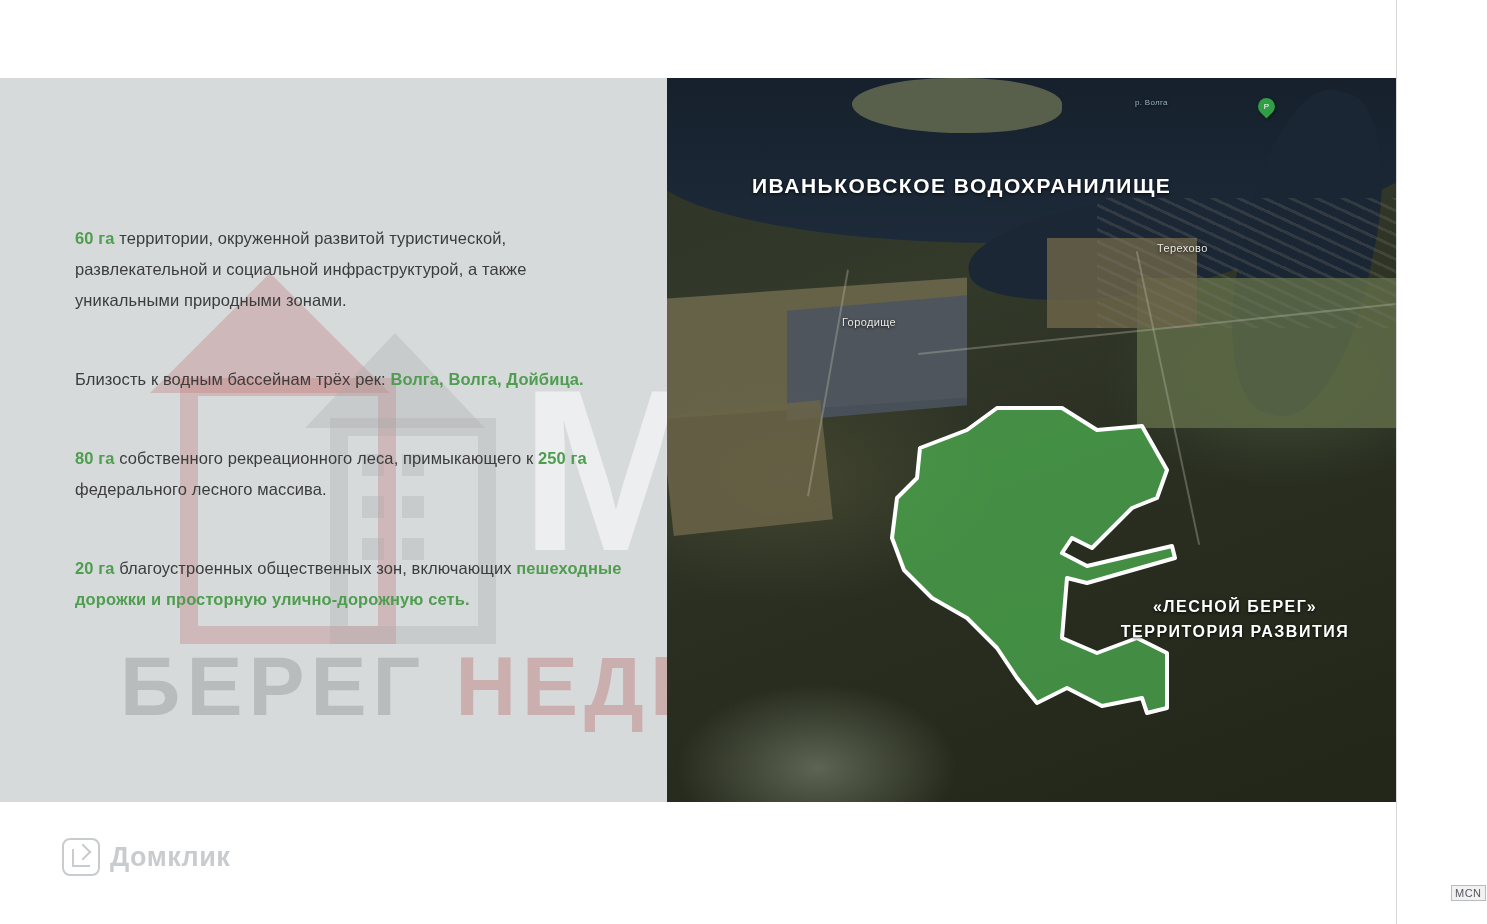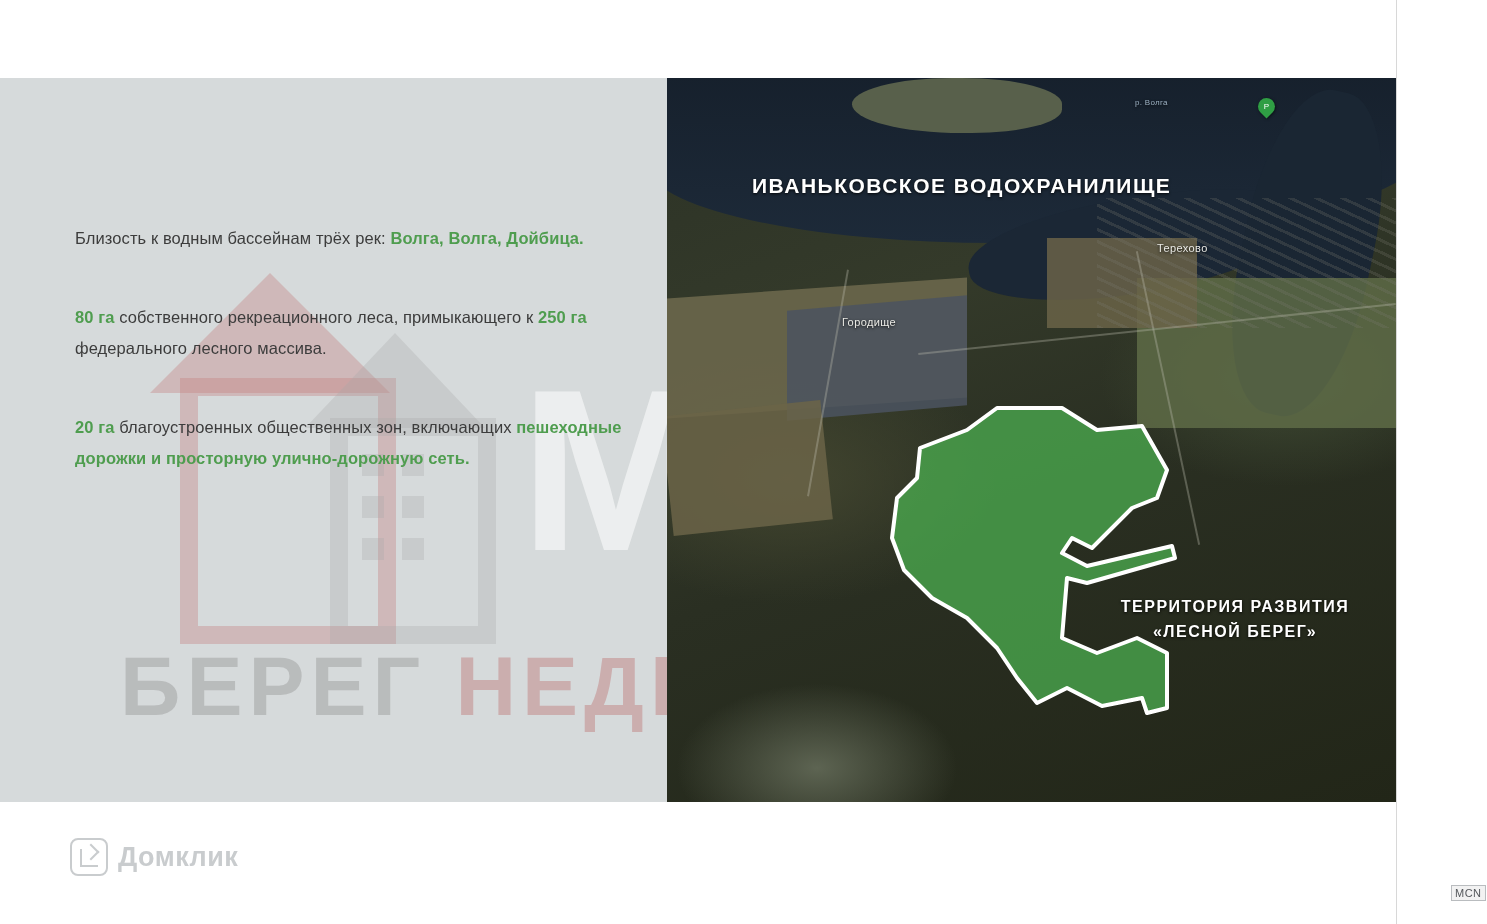--- a/index.html
+++ b/index.html
@@ -253,21 +253,21 @@
   .parcel {
     position: absolute;
     left: 0; top: 0;
     width: 729px; height: 724px;
     pointer-events: none;
   }
 
   
   .footer {
     position: absolute;
-    left: 8px; top: 802px;
+    left: 0; top: 802px;
     width: 1396px; height: 114px;
     background: #ffffff;
   }
   .logo {
     position: absolute;
     left: 62px; top: 36px;
     display: flex;
     align-items: center;
     gap: 10px;
   }
@@ -343,20 +343,23 @@
           <div class="wm-win" style="left:54px;top:102px;"></div>
         </div>
         <div class="wm-text">
           <span class="sub">БЕРЕГ</span>
           <span>НЕДВИЖИМОСТИ</span>
         </div>
       </div>
 
       <div class="text-col">
 
+        <div class="para">
+          <span class="g">60 га</span><span> территории, окруженной развитой туристической, развлекательной и социальной инфраструктурой, а также уникальными природными зонами.</span>
+        </div>
 
         <div class="para">
           <span>Близость к водным бассейнам трёх рек: </span><span class="g">Волга, Волга, Дойбица.</span>
         </div>
 
         <div class="para">
           <span class="g">80 га</span><span> собственного рекреационного леса, примыкающего к </span><span class="g">250 га</span><span> федерального лесного массива.</span>
         </div>
 
         <div class="para">
@@ -388,22 +391,22 @@
 
       <div class="pin">
           <span>P</span>
         </div>
 
       <div class="map-label label-river">р. Волга</div>
       <div class="map-label label-reservoir">ИВАНЬКОВСКОЕ ВОДОХРАНИЛИЩЕ</div>
       <div class="map-label label-place-1">Городище</div>
       <div class="map-label label-place-2">Терехово</div>
       <div class="map-label label-area">
+        <div>«ЛЕСНОЙ БЕРЕГ»</div>
         <div>ТЕРРИТОРИЯ РАЗВИТИЯ</div>
-        <div>«ЛЕСНОЙ БЕРЕГ»</div>
       </div>
     </div>
 
     <div class="footer">
       <div class="logo">
         <div class="logo-mark"></div>
         <div class="logo-text">Домклик</div>
       </div>
     </div>
 

